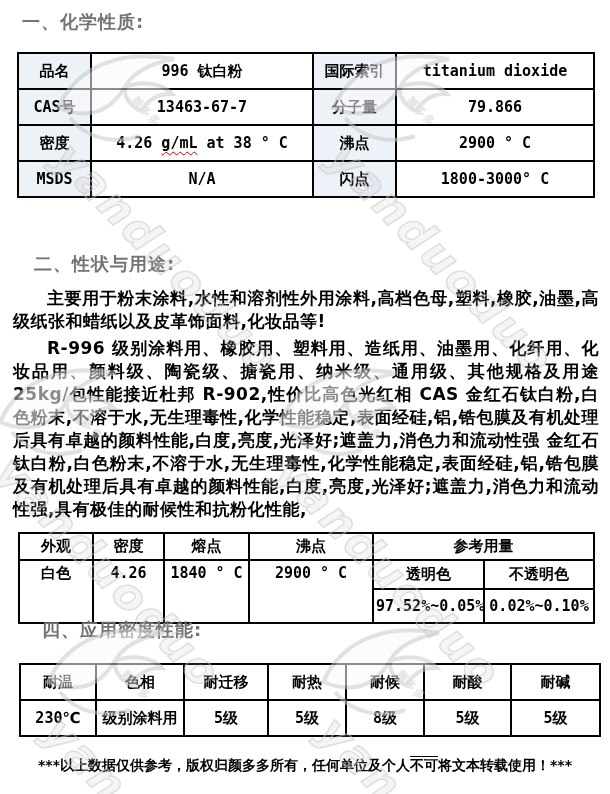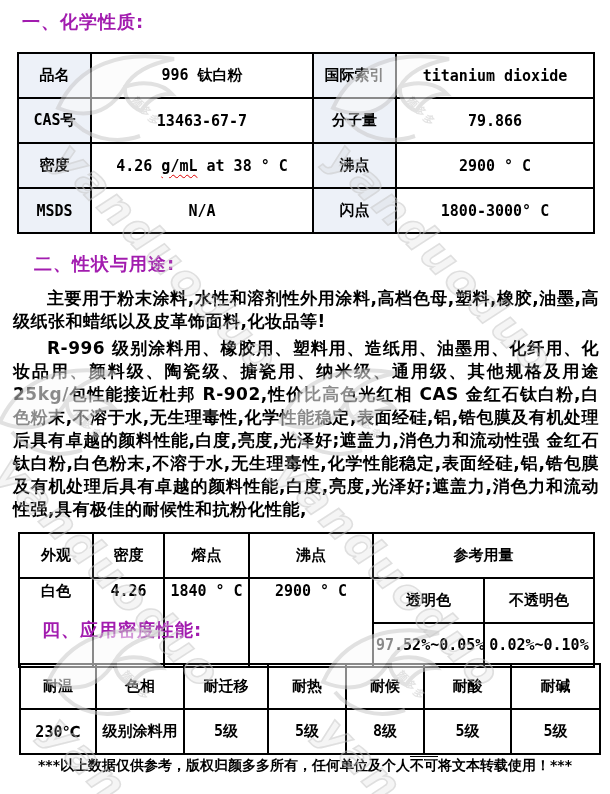--- a/index.html
+++ b/index.html
@@ -8,40 +8,40 @@
     position: relative;
     width: 610px; height: 794px;
     background: #ffffff;
     overflow: hidden;
     font-family: "DejaVu Sans", sans-serif;
     color: #000;
   }
   
   .sec-title {
     position: absolute;
-    color: #a21caf;
+    color: #737373;
     font-weight: 700;
     font-size: 18px;
     letter-spacing: 1px;
     white-space: nowrap;
   }
   
   table {
     position: absolute;
     border-collapse: collapse;
     table-layout: fixed;
   }
   td {
     border: 2px solid #000;
     text-align: center;
     vertical-align: middle;
     font-weight: 700;
     font-size: 15px;
     font-family: "DejaVu Sans Mono", "DejaVu Sans", monospace;
-    padding: 12px 2px;
+    padding: 3px 2px;
     overflow: hidden;
   }
   .t1 td { height: 36px; }
   .lbl { background: #edf1f8; }
   .squiggle {
     text-decoration: underline;
     text-decoration-style: wavy;
     text-decoration-color: #dd0000;
     text-decoration-thickness: 1px;
     text-underline-offset: 3px;

